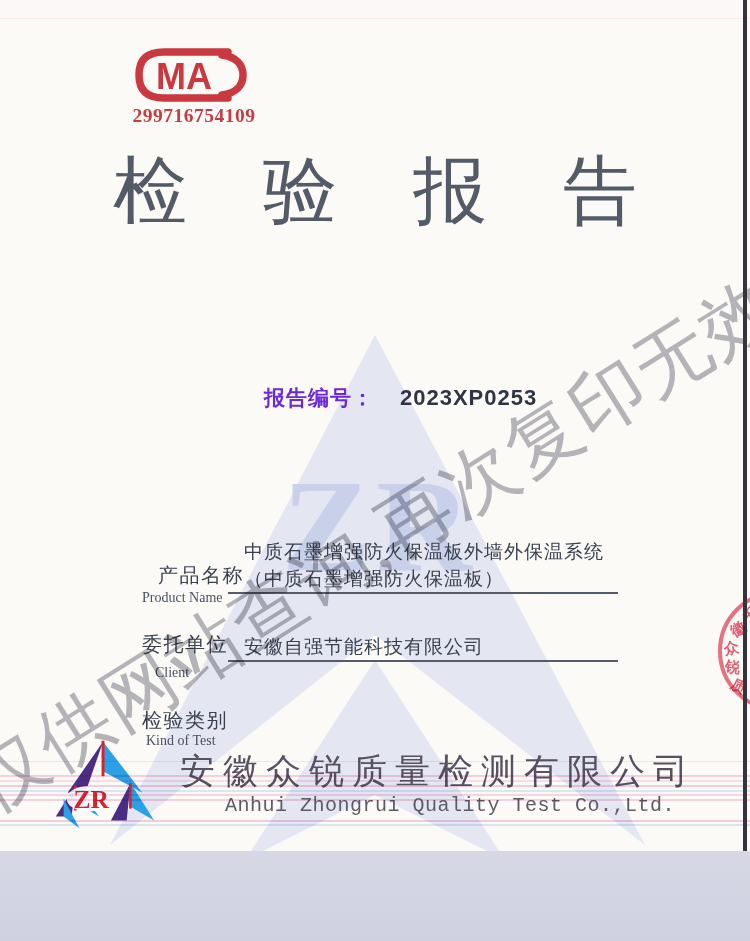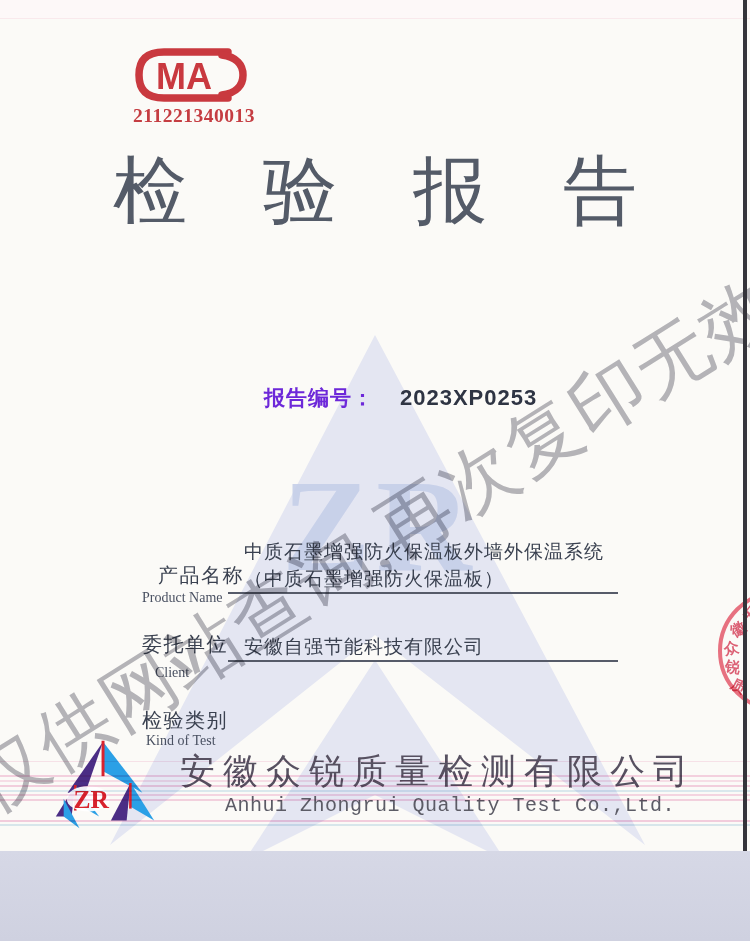--- a/index.html
+++ b/index.html
@@ -82,21 +82,21 @@
     <polygon points="290,5 560,515 290,305 25,515" fill="#e4e6f2"></polygon>
     <polygon points="290,330 420,530 290,465 160,530" fill="#e4e6f2"></polygon>
   </svg>
   <div class="abs wm-zr">ZR</div>
 
   <svg class="abs cma-svg" width="122" height="62" viewBox="0 0 122 62">
     <path d="M98,8 H34 C14,8 9,19 9,31 C9,43 14,54 34,54 H98" fill="none" stroke="#c9393f" stroke-width="7.5" stroke-linecap="round"></path>
     <path d="M92,11 C107,13 113,21 113,31 C113,41 107,49 92,51" fill="none" stroke="#c9393f" stroke-width="7.5" stroke-linecap="round"></path>
     <text x="26" y="45" font-family="Liberation Sans, sans-serif" font-size="36" font-weight="bold" fill="#c9393f">MA</text>
   </svg>
-  <div class="abs cma-number">211221340013</div>
+  <div class="abs cma-number">299716754109</div>
 
   <div class="abs title-cn">检验报告</div>
 
   <div class="abs report-no">
     <span class="lbl">报告编号：</span><span class="val">2023XP0253</span>
   </div>
 
   <div class="abs field f-label-cn l1-cn">产品名称</div>
   <div class="abs field f-label-en l1-en">Product Name</div>
   <div class="abs field f-value f-line v-product">

